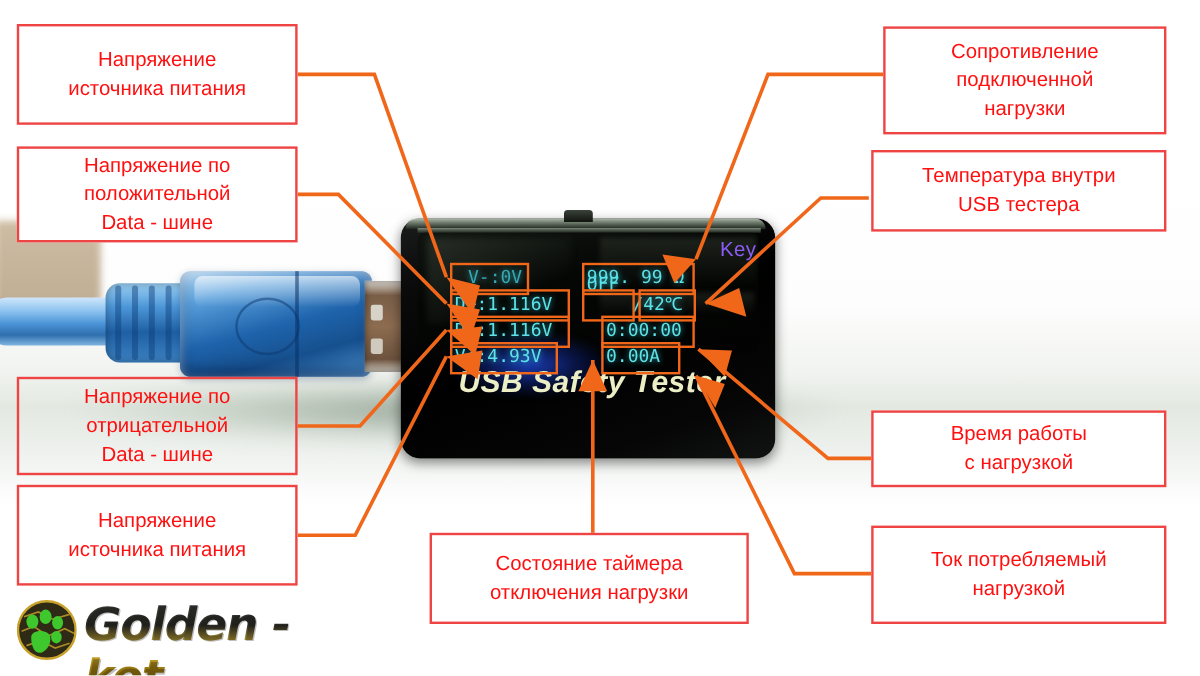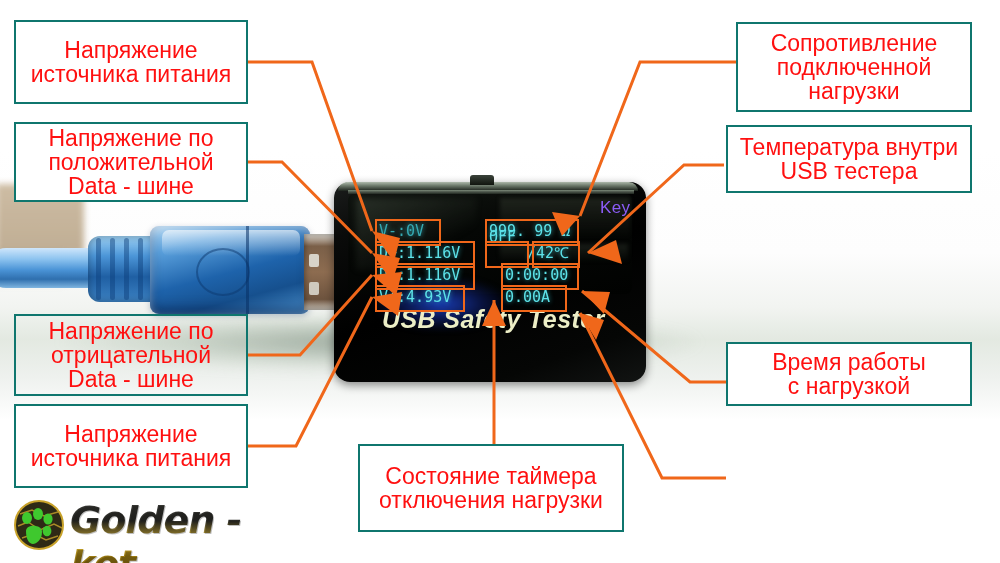--- a/index.html
+++ b/index.html
@@ -65,29 +65,29 @@
     filter:blur(3px);}
   .key-label{position:absolute;left:600px;top:48px;font-size:17px;color:#8b5cf6;
     font-family:"Liberation Sans",sans-serif;letter-spacing:.3px;}
   .brand{position:absolute;left:382px;top:155px;font-size:25px;color:#eceec6;font-style:italic;
     font-family:"Liberation Sans",sans-serif;font-weight:600;letter-spacing:.4px;}
 
   
   .lcd{position:absolute;color:#5de2e8;font-family:"DejaVu Sans Mono","Liberation Mono",monospace;
     font-size:15px;line-height:16px;white-space:nowrap;
     text-shadow:0 0 5px rgba(60,220,235,.75);}
-  .lcd.dim{color:#35a9b3;}
+  .lcd.dim{color:#35a9b3;margin-left:11px;}
 
   
   .hl{position:absolute;border:2px solid #f0671a;}
 
   
-  .anno{position:absolute;border:2px solid #0f766e;background:#ffffff;
+  .anno{position:absolute;border:2px solid #ef4444;background:#ffffff;
     color:#ff1010;text-align:center;font-family:"Liberation Sans",sans-serif;
-    font-size:23px;line-height:24px;display:flex;align-items:center;justify-content:center;
+    font-size:17px;line-height:24px;display:flex;align-items:center;justify-content:center;
     box-sizing:border-box;padding:2px 4px;}
   .anno.clear{background:transparent;}
   svg.leads{position:absolute;left:0;top:0;width:1000px;height:563px;pointer-events:none;}
 
   
   .logo{position:absolute;left:14px;top:496px;width:300px;height:58px;}
   .logo-text{position:absolute;left:56px;top:2px;font-size:38px;font-weight:bold;font-style:italic;
     font-family:"DejaVu Sans",sans-serif;
     background:linear-gradient(180deg,#3a3a36 0%,#2a2a26 26%,#e8c33c 48%,#9a7a12 66%,#6d5410 100%);
     -webkit-background-clip:text;background-clip:text;color:transparent;
@@ -209,22 +209,25 @@
   </div>
 
   <div class="anno" style="left:726px;top:125px;width:246px;height:68px">
     <span>Температура внутри<br>USB тестера</span>
   </div>
 
   <div class="anno" style="left:726px;top:342px;width:246px;height:64px">
     <span>Время работы<br>с нагрузкой</span>
   </div>
 
-
-  <div class="anno" style="left:358px;top:444px;width:266px;height:88px">
+  <div class="anno" style="left:726px;top:438px;width:246px;height:82px">
+    <span>Ток потребляемый<br>нагрузкой</span>
+  </div>
+
+  <div class="anno" style="left:358px;top:444px;width:266px;height:76px">
     <span>Состояние таймера<br>отключения нагрузки</span>
   </div>
 
   <div class="logo">
     <svg width="50" height="50" viewBox="0 0 50 50" style="position:absolute;left:0;top:4px">
       <circle cx="25" cy="25" r="24" fill="#2e2a16"></circle>
       <circle cx="25" cy="25" r="24" fill="none" stroke="#c8a22a" stroke-width="2"></circle>
       <path d="M6 14 L18 10 L30 16 L44 12" stroke="#c8a22a" stroke-width="1.4" fill="none" opacity=".8"></path>
       <path d="M4 26 L14 22 L26 30 L40 24 L48 28" stroke="#c8a22a" stroke-width="1.4" fill="none" opacity=".8"></path>
       <path d="M8 38 L20 34 L32 40 L44 36" stroke="#c8a22a" stroke-width="1.4" fill="none" opacity=".8"></path>

